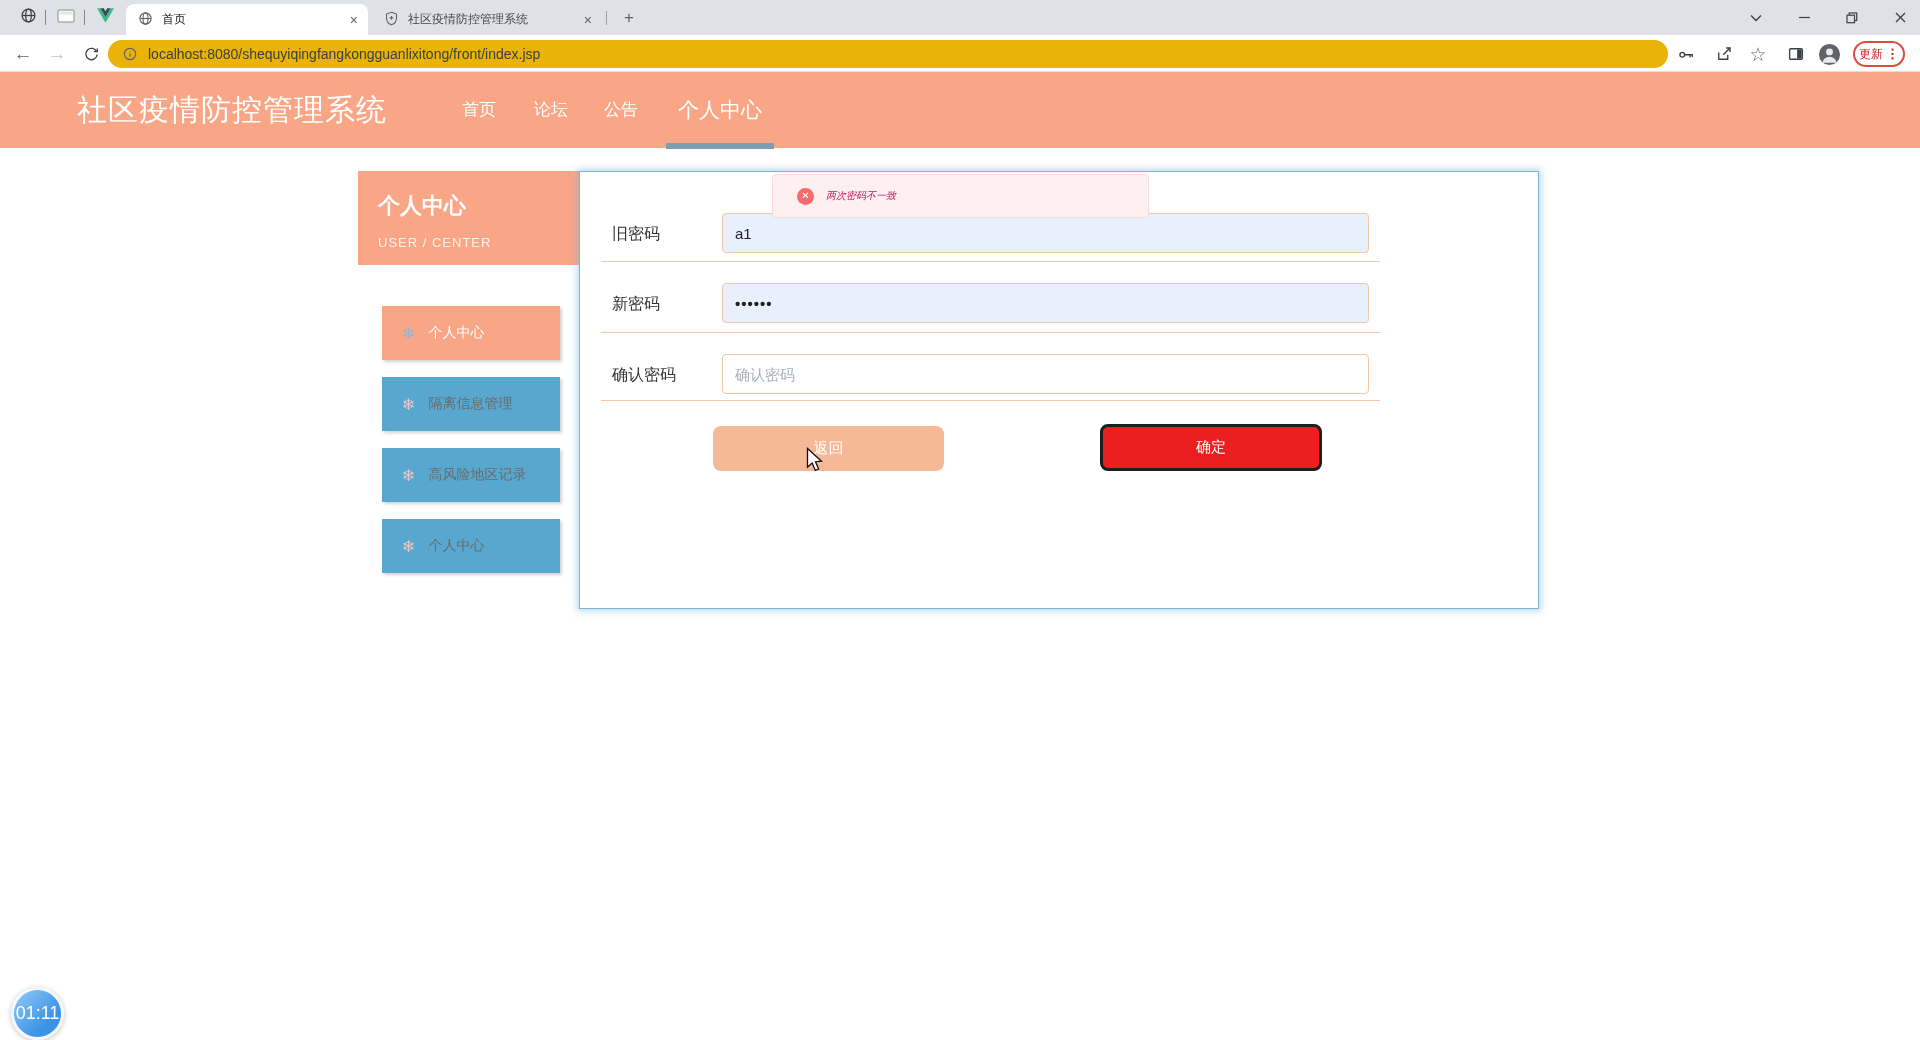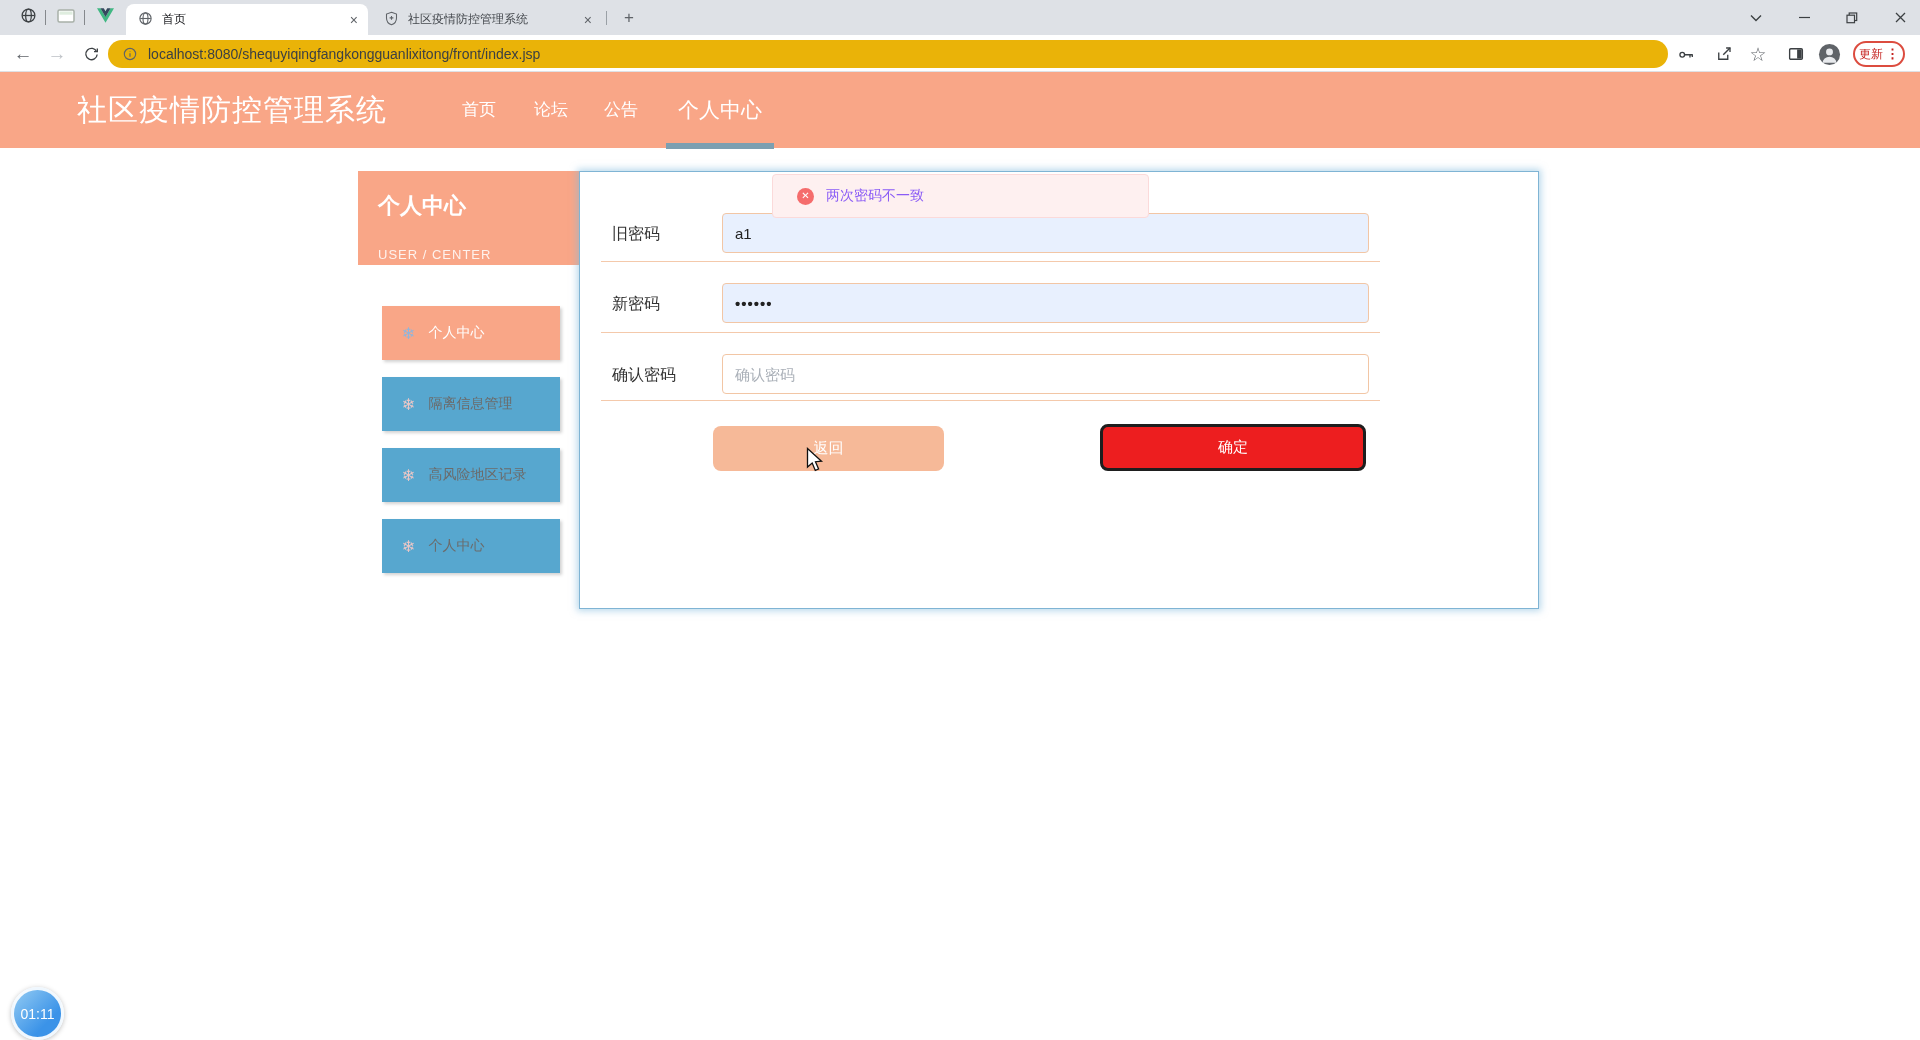--- a/index.html
+++ b/index.html
@@ -41,50 +41,50 @@
   .site-header { position:absolute; left:0; top:72px; width:1920px; height:76px; background:#F9A687; }
   .site-title { position:absolute; left:77px; top:0; height:76px; line-height:76px; font-size:30px; color:#fff; letter-spacing:1px; }
   .nav-item { position:absolute; top:0; height:76px; line-height:76px; color:#fff; font-size:17px; cursor:pointer; }
   .nav-home { left:462px; } .nav-forum { left:534px; } .nav-notice { left:604px; }
   .nav-user { left:678px; font-size:21px; }
   .nav-underline { position:absolute; left:666px; top:71px; width:108px; height:6px; background:#7C9FB1; }
 
   
   .side-head { position:absolute; left:358px; top:171px; width:221px; height:94px; background:#F9A687; padding:20px 0 0 20px; }
   .side-head h2 { font-size:22px; color:#fff; font-weight:bold; }
-  .side-head .sub { margin-top:26px; font-size:13px; color:rgba(255,255,255,0.85); letter-spacing:1px; }
+  .side-head .sub { margin-top:14px; font-size:13px; color:rgba(255,255,255,0.85); letter-spacing:1px; }
   .menu-item { position:absolute; left:382px; width:178px; height:54px; background:#57A7CF; color:#6B6B6B; display:flex; align-items:center; padding-left:20px; gap:13px; font-size:14px; box-shadow:2px 2px 3px rgba(0,0,0,0.18); cursor:pointer; }
   .menu-item .snow { font-size:16px; color:#EEC7C6; }
   .menu-item.active { background:#F9A687; color:#fff; }
   .menu-item.active .snow { color:#8FB5DC; }
   .mi1 { top:306px; } .mi2 { top:377px; } .mi3 { top:448px; } .mi4 { top:519px; }
 
   
   .panel { position:absolute; left:579px; top:171px; width:960px; height:438px; background:#fff; border:1px solid #7FB4D4; box-shadow:0 0 7px 2px rgba(130,185,220,0.55); }
 
   .toast { position:absolute; left:772px; top:174px; width:377px; height:44px; background:#FEF0F0; border:1px solid #FBDADA; border-radius:4px; display:flex; align-items:center; padding-left:24px; gap:12px; z-index:50; }
   .toast .err-ic { width:17px; height:17px; border-radius:50%; background:#F56C6C; color:#fff; font-size:10px; display:flex; align-items:center; justify-content:center; line-height:1; }
-  .toast .msg { font-size:14px; color:#8b5cf6; }
+  .toast .msg { font-size:10px; color:#be185d;font-style:italic; }
 
   .fld-label { position:absolute; left:612px; font-size:16px; color:#333; z-index:10; }
   .fl1 { top:224px; } .fl2 { top:294px; } .fl3 { top:365px; }
   .fld-input { position:absolute; left:722px; width:647px; height:40px; border:1px solid #F2C6A5; border-radius:4px; background:#fff; font-size:15px; padding:0 12px; color:#222; outline:none; font-family:"Liberation Sans","DejaVu Sans",sans-serif; z-index:10; }
   .fld-input.filled { background:#E8F0FE; }
   .fi1 { top:213px; } .fi2 { top:283px; letter-spacing:1px; font-weight:bold; } .fi3 { top:354px; }
   .fld-input::placeholder { color:#AAB0B8; }
   .divider { position:absolute; left:601px; width:779px; height:0; border-top:1px solid #F4C9AB; }
   .dv1 { top:261px; } .dv2 { top:332px; } .dv3 { top:400px; }
 
   .btn { position:absolute; border:none; border-radius:8px; color:#fff; font-size:15px; cursor:pointer; font-family:"Liberation Sans","DejaVu Sans",sans-serif;margin-left:32px; }
   .btn-back { left:681px; top:426px; width:231px; height:45px; background:#F6B998; }
-  .btn-confirm { left:1068px; top:424px; width:266px; height:47px; background:#ED1E1F; border:3px solid #1E1E1E; }
+  .btn-confirm { left:1068px; top:424px; width:222px; height:47px; background:#ED1E1F; border:3px solid #1E1E1E; }
 
   .cursor { position:absolute; left:806px; top:447px; z-index:60; }
 
-  .recorder { position:absolute; left:11px; top:987px; width:53px; height:53px; border-radius:50%; border:3px solid rgba(255,255,255,0.92); background:linear-gradient(135deg,#93CBF3 0%,#3B93E8 70%); box-shadow:0 1px 5px rgba(0,0,0,0.25); display:flex; align-items:center; justify-content:center; color:#fff; font-size:14px; }
+  .recorder { position:absolute; left:11px; top:987px; width:53px; height:53px; border-radius:50%; border:3px solid rgba(255,255,255,0.92); background:linear-gradient(135deg,#93CBF3 0%,#3B93E8 70%); box-shadow:0 1px 5px rgba(0,0,0,0.25); display:flex; align-items:center; justify-content:center; color:#fff; font-size:18px; }
 </style>
 </head>
 <body>
 
 <div class="tabstrip">
   <div class="pinned pin-globe">
     <span>
       <svg viewBox="0 0 24 24" width="17" height="17">
           <g fill="none" stroke="#3C4043" stroke-width="1.8">
             <circle cx="12" cy="12" r="9"></circle>

